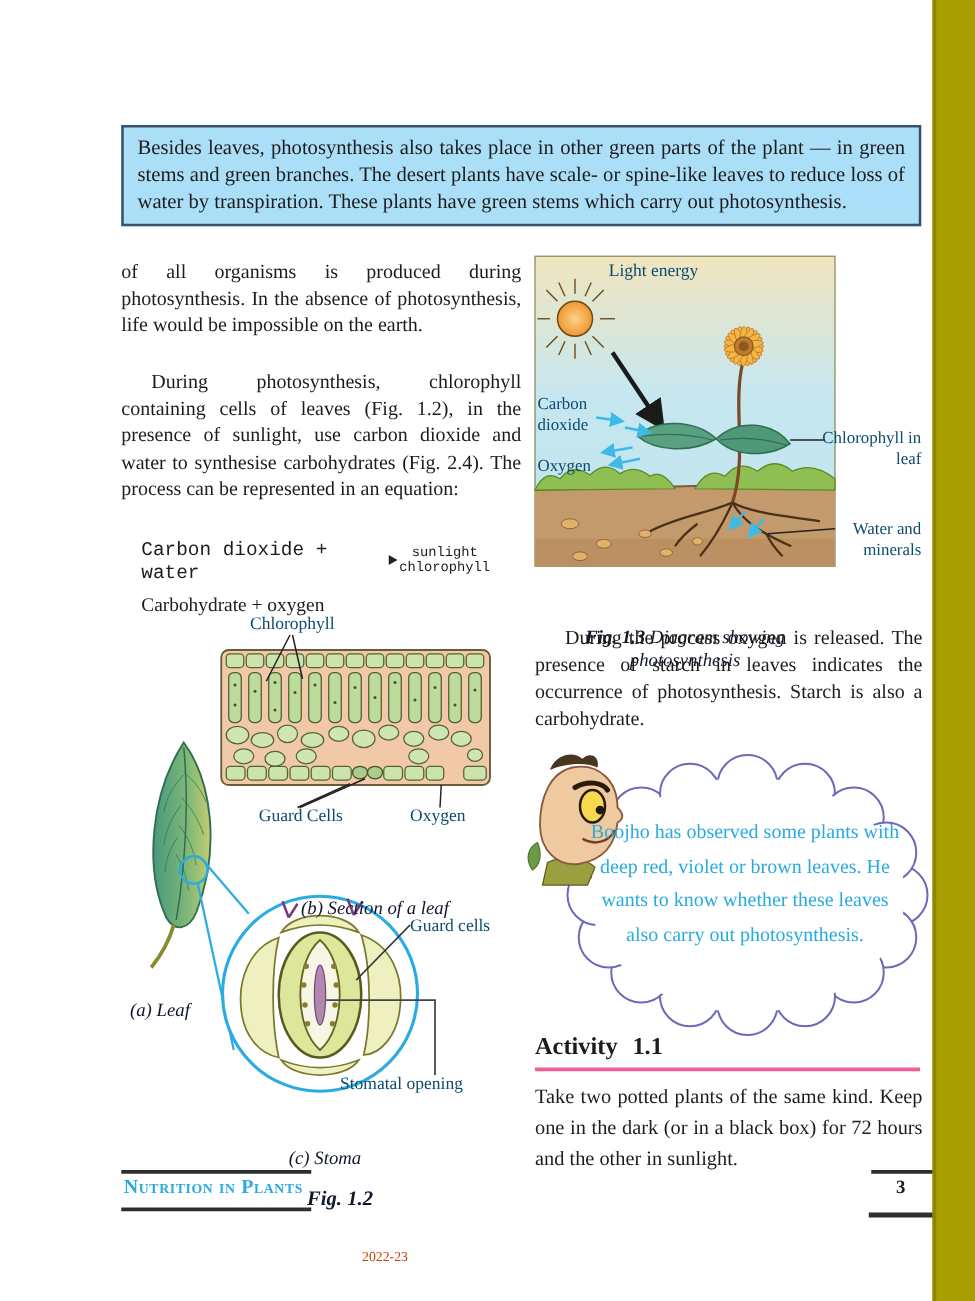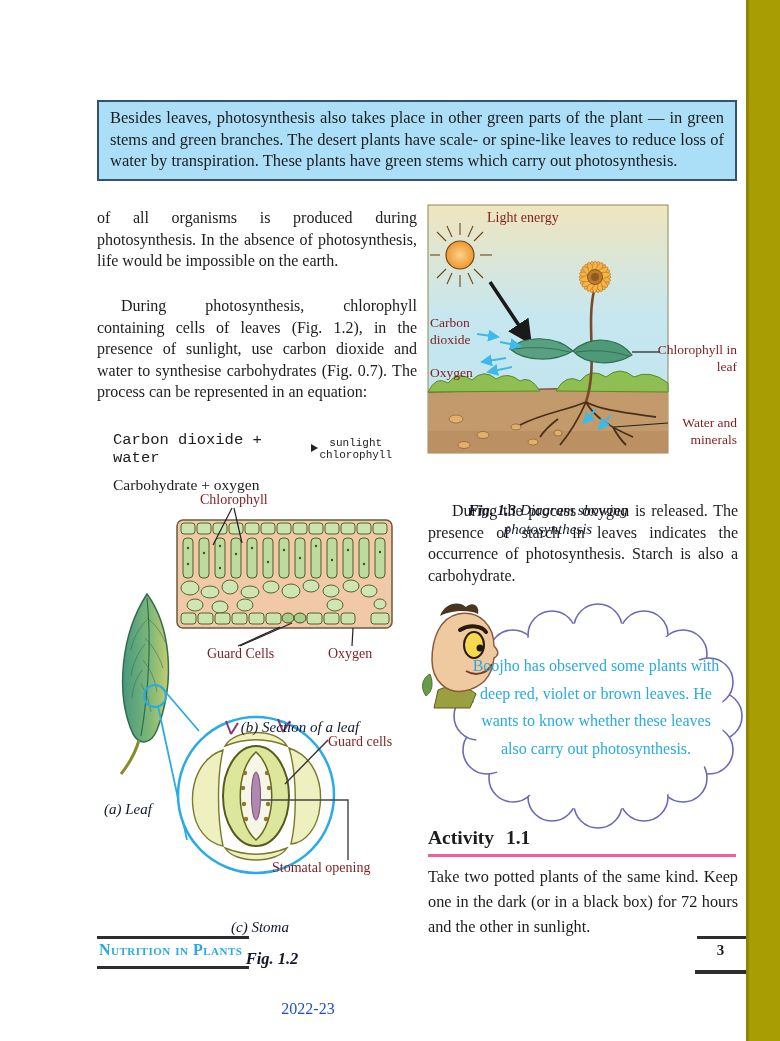--- a/index.html
+++ b/index.html
@@ -9,49 +9,49 @@
   .info-box{position:absolute;left:97px;top:100px;width:614px;background:#abdff7;border:2px solid #35536e;
             padding:5px 11px 7px 11px;font-size:16.5px;line-height:21.5px;text-align:justify;}
   .para{position:absolute;font-size:16px;line-height:21.6px;text-align:justify;}
   .indent{ text-indent:24px;}
   .eq{position:absolute;left:113px;top:431px;width:300px;font-size:15.5px;}
   .eq-row{display:flex;align-items:center;font-family:Liberation Mono, monospace;}
   .eq-arrow{display:inline-block;text-align:center;margin-left:8px;font-size:11px;line-height:12px;}
   .eq-line{position:relative;width:88px;height:0;border-top:1.5px solid #222;margin:1px 0;}
   .eq-line::after{content:'';position:absolute;right:-3px;top:-4.8px;border:4px solid transparent;border-left:7px solid #222;}
   .eq-rhs{margin-top:9px;}
-  .lbl{position:absolute;font-size:13.5px;line-height:17px;color:#7f1d1d;}
+  .lbl{position:absolute;font-size:13.5px;line-height:17px;color:#0c4a6e;}
   .cap{position:absolute;font-style:italic;font-size:15px;color:#0f172a;margin-top:43px;}
   .figcap{font-weight:bold;font-style:italic;}
   .cloud-text{position:absolute;left:468px;top:652px;width:256px;text-align:center;
               font-size:16px;line-height:27.5px;color:#29abe2;}
   .activity-title{position:absolute;left:428px;top:827px;font-size:19.5px;font-weight:bold;word-spacing:7px;}
   .pink-rule{position:absolute;left:428px;top:854px;width:308px;height:3px;background:#f45c9c;}
   .activity-text{position:absolute;left:428px;top:864px;width:310px;font-size:16.3px;line-height:25.2px;text-align:justify;}
   .rule-dark{position:absolute;height:3px;background:#2e2e2e;}
   .chapter{position:absolute;left:99px;top:941px;font-variant:small-caps;font-weight:bold;
            font-size:16px;color:#29abe2;letter-spacing:.5px;}
   .pagenum{position:absolute;left:695px;top:942px;width:51px;text-align:center;font-weight:bold;font-size:15px;}
-  .year{position:absolute;left:0;top:1000px;width:616px;text-align:center;font-size:16px;color:#1d4ed8;}
+  .year{position:absolute;left:0;top:1000px;width:616px;text-align:center;font-size:11px;color:#c2410c;}
   svg{position:absolute;overflow:visible;}
   .it{font-style:italic;}
 </style>
 </head>
 <body>
 
 <div class="page">
 
   <div class="olive-bar"></div>
 
   <div class="info-box">
     <span>Besides leaves, photosynthesis also takes place in other green parts of the plant — in green stems and green branches. The desert plants have scale- or spine-like leaves to reduce loss of water by transpiration. These plants have green stems which carry out photosynthesis.</span>
   </div>
 
   <div class="para" style="left:97px;top:207px;width:320px;">of all organisms is produced during photosynthesis. In the absence of photosynthesis, life would be impossible on the earth.</div>
-  <div class="para indent" style="left:97px;top:295px;width:320px;">During photosynthesis, chlorophyll containing cells of leaves (Fig. 1.2), in the presence of sunlight, use carbon dioxide and water to synthesise carbohydrates (Fig. 0.7). The process can be represented in an equation:</div>
+  <div class="para indent" style="left:97px;top:295px;width:320px;">During photosynthesis, chlorophyll containing cells of leaves (Fig. 1.2), in the presence of sunlight, use carbon dioxide and water to synthesise carbohydrates (Fig. 2.4). The process can be represented in an equation:</div>
 
   <div class="eq">
     <div class="eq-row">
       <span>Carbon dioxide + water</span>
       <span class="eq-arrow">
         <span>sunlight</span>
         <span class="eq-line"></span>
         <span>chlorophyll</span>
       </span>
     </div>

